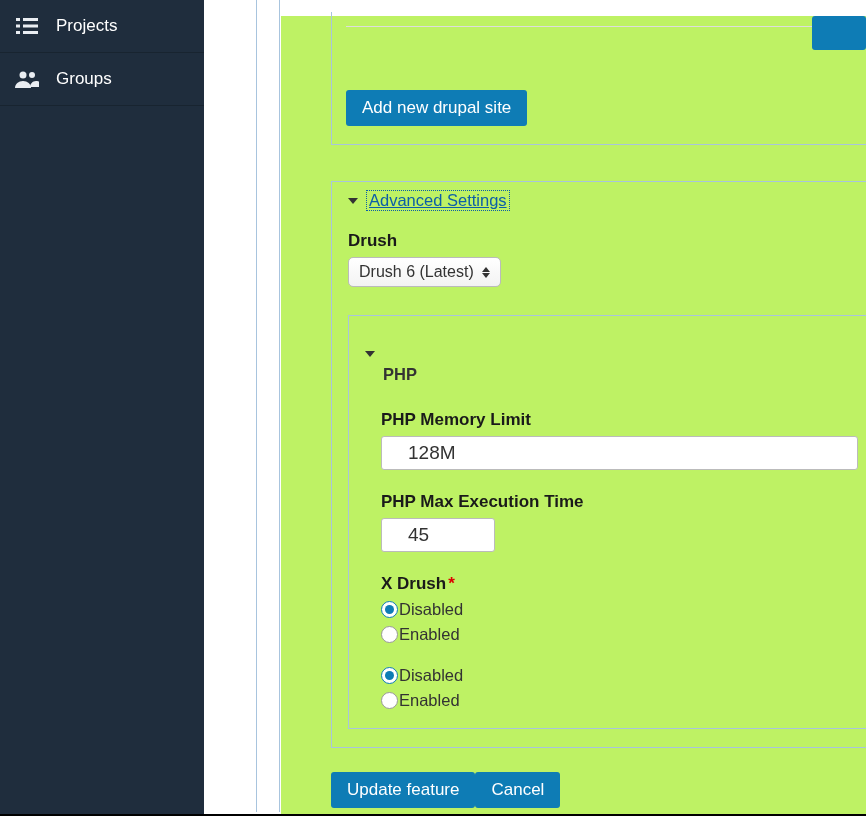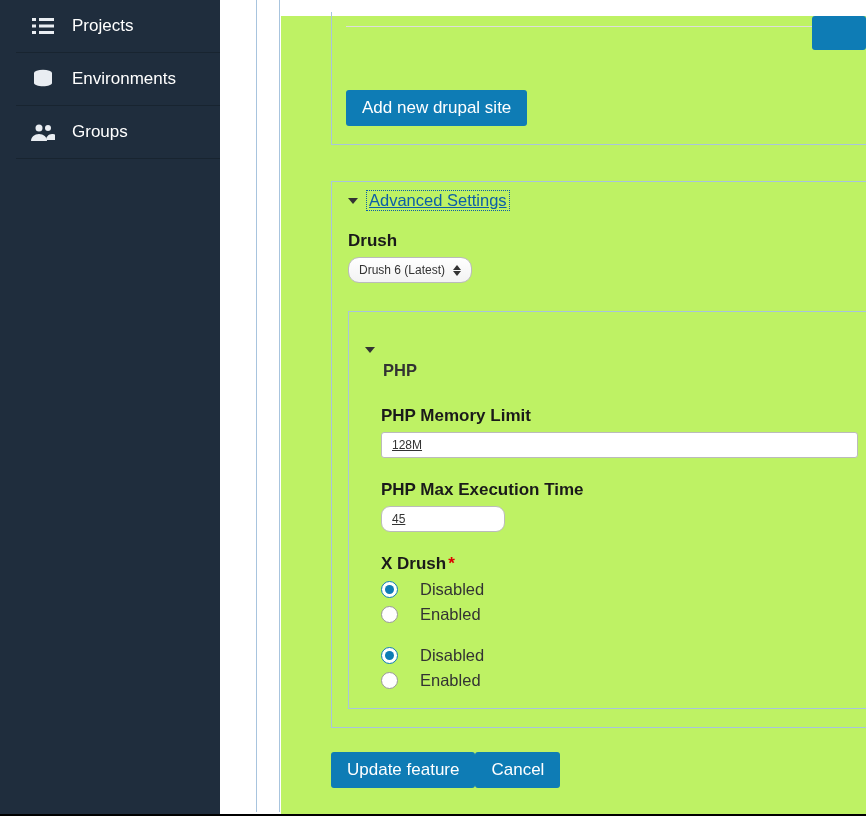--- a/index.html
+++ b/index.html
@@ -8,24 +8,23 @@
       background: #fff;
       width: 866px;
       height: 816px;
       overflow: hidden;
       position: relative;
       color: #333;
     }
     .sidebar {
       position: absolute;
       left: 0; top: 0;
-      width: 220px;
+      width: 204px;
       height: 816px;
       background: #1f2d3d;
-      padding-left: 16px;
     }
     .sidebar-item {
       display: flex;
       align-items: center;
       gap: 16px;
       padding: 16px 14px;
       color: #fff;
       font-size: 17px;
       cursor: pointer;
       border-bottom: 1px solid rgba(0,0,0,0.2);
@@ -124,43 +123,42 @@
       color: #1a1a1a;
       display: block;
       margin-bottom: 6px;
     }
     .req { color: #d00; font-weight: 700; margin-left: 2px; }
 
     .select-wrap {
       display: inline-flex;
       align-items: center;
       border: 1px solid #bbb;
-      border-radius: 11px;
+      border-radius: 5px;
       padding: 5px 10px 5px 10px;
       background: linear-gradient(#fff,#f3f3f3);
-      font-size: 12px;
+      font-size: 16px;
       gap: 8px;
       cursor: pointer;
     }
     .select-arrows { display:flex; flex-direction:column; gap:1px; }
     .arr-up { width:0;height:0;border-left:4px solid transparent;border-right:4px solid transparent;border-bottom:5px solid #333; }
     .arr-dn { width:0;height:0;border-left:4px solid transparent;border-right:4px solid transparent;border-top:5px solid #333; }
 
     .text-input {
       border: 1px solid #bbb;
       border-radius: 3px;
-      padding: 5px 10px;
-      font-size: 12px;
+      padding: 5px 26px;
+      font-size: 19px;
       color: #333;
-      text-decoration: underline;
     }
     .input-wide { width: 100%; }
-    .input-narrow { width: 124px; border-radius: 9px; }
-
-    .radio-row { display:flex; align-items:center; gap:22px; margin: 6px 0; font-size: 16.5px; color:#333; }
+    .input-narrow { width: 114px; }
+
+    .radio-row { display:flex; align-items:center; gap:1px; margin: 6px 0; font-size: 16.5px; color:#333; }
     .radio {
       width: 17px; height: 17px; border-radius: 50%;
       border: 1.5px solid #999; background:#fff;
       display:inline-flex; align-items:center; justify-content:center;
       cursor: pointer;
     }
     .radio.checked { border-color: #0e7cb5; }
     .radio.checked::after { content:""; width:9px; height:9px; border-radius:50%; background:#0e7cb5; }
 
     .footer-actions {
@@ -185,30 +183,20 @@
           <rect x="0" y="7.5" width="4" height="3"></rect>
           <rect x="7" y="7.5" width="15" height="3"></rect>
           <rect x="0" y="14" width="4" height="3"></rect>
           <rect x="7" y="14" width="15" height="3"></rect>
         </svg>
     </span>
     <span>Projects</span>
   </div>
   <div class="sidebar-item">
     <span class="icon">
-      <svg width="22" height="20" viewBox="0 0 22 20">
-          <ellipse cx="11" cy="4" rx="9" ry="3.2"></ellipse>
-          <path d="M2 4v5c0 1.8 4 3.2 9 3.2s9-1.4 9-3.2V4"></path>
-          <path d="M2 9v5c0 1.8 4 3.2 9 3.2s9-1.4 9-3.2V9"></path>
-        </svg>
-    </span>
-    <span>Environments</span>
-  </div>
-  <div class="sidebar-item">
-    <span class="icon">
       <svg width="24" height="18" viewBox="0 0 24 18">
           <circle cx="8" cy="5" r="3.5"></circle>
           <circle cx="17" cy="5" r="3"></circle>
           <path d="M0 18c0-4 3.5-7 8-7s8 3 8 7"></path>
           <path d="M15 17c0-3 2.5-6 6-6 1.5 0 3 .5 3 .5V17"></path>
         </svg>
     </span>
     <span>Groups</span>
   </div>
 </div>

